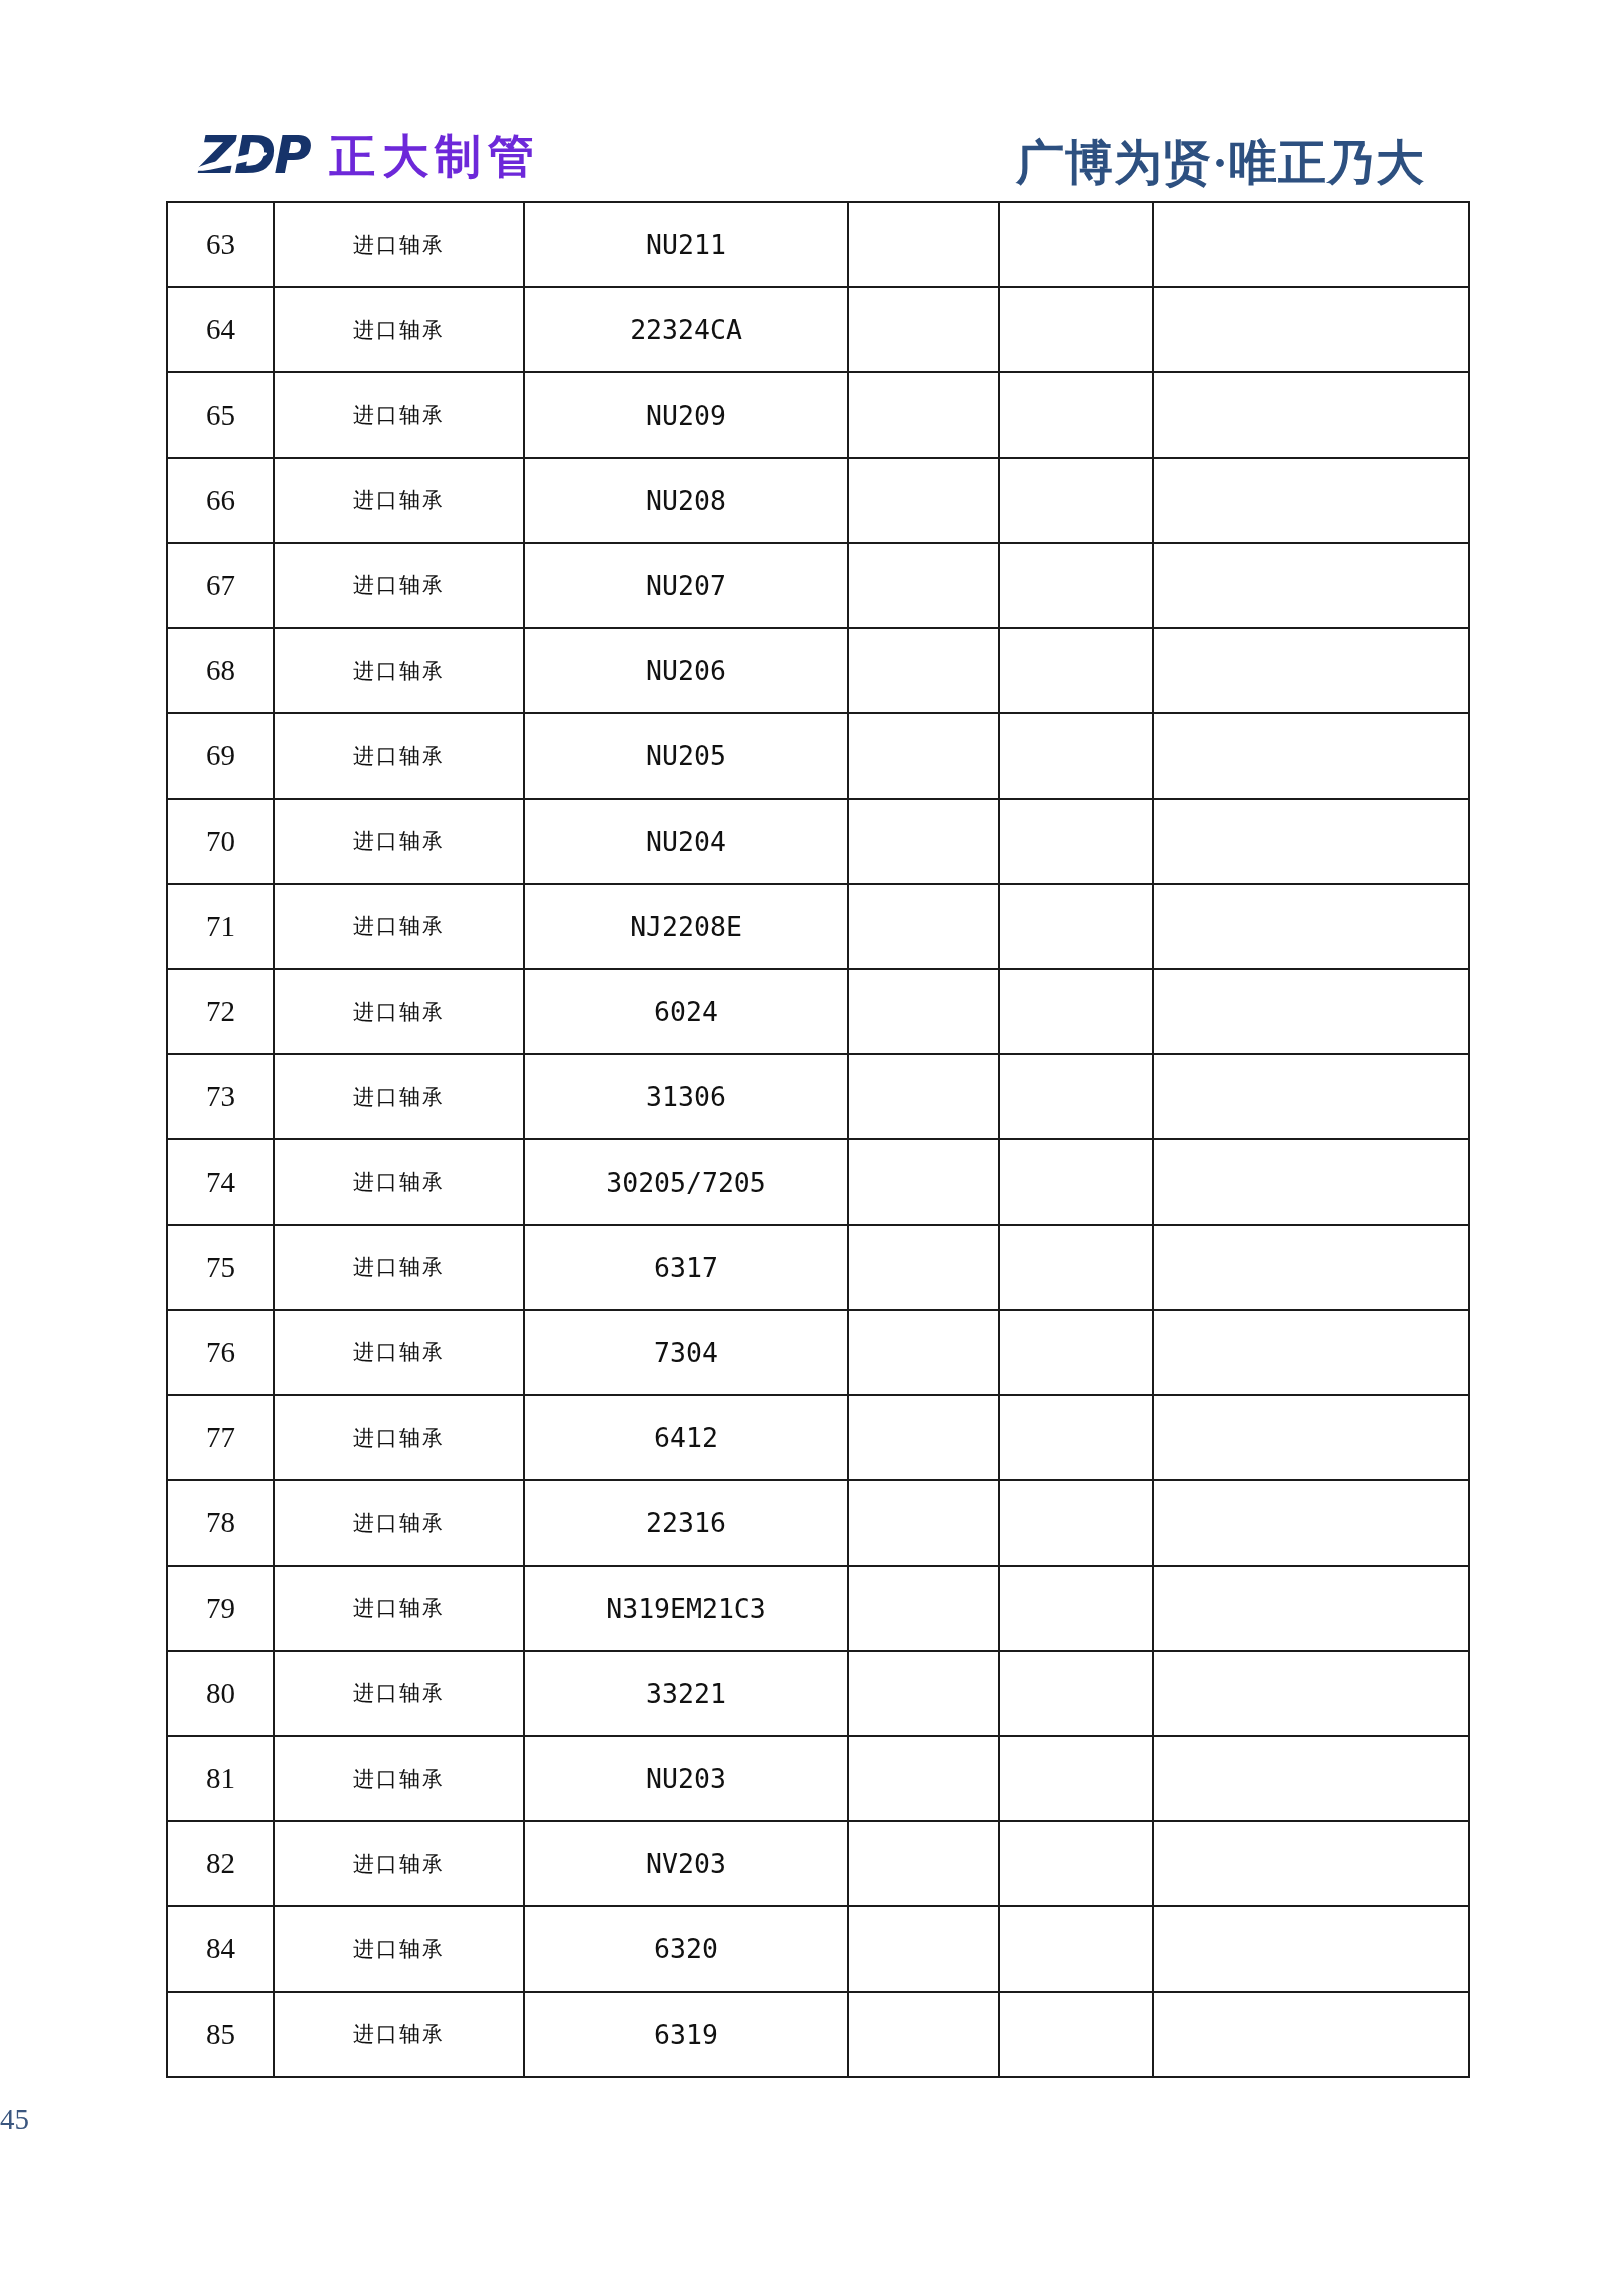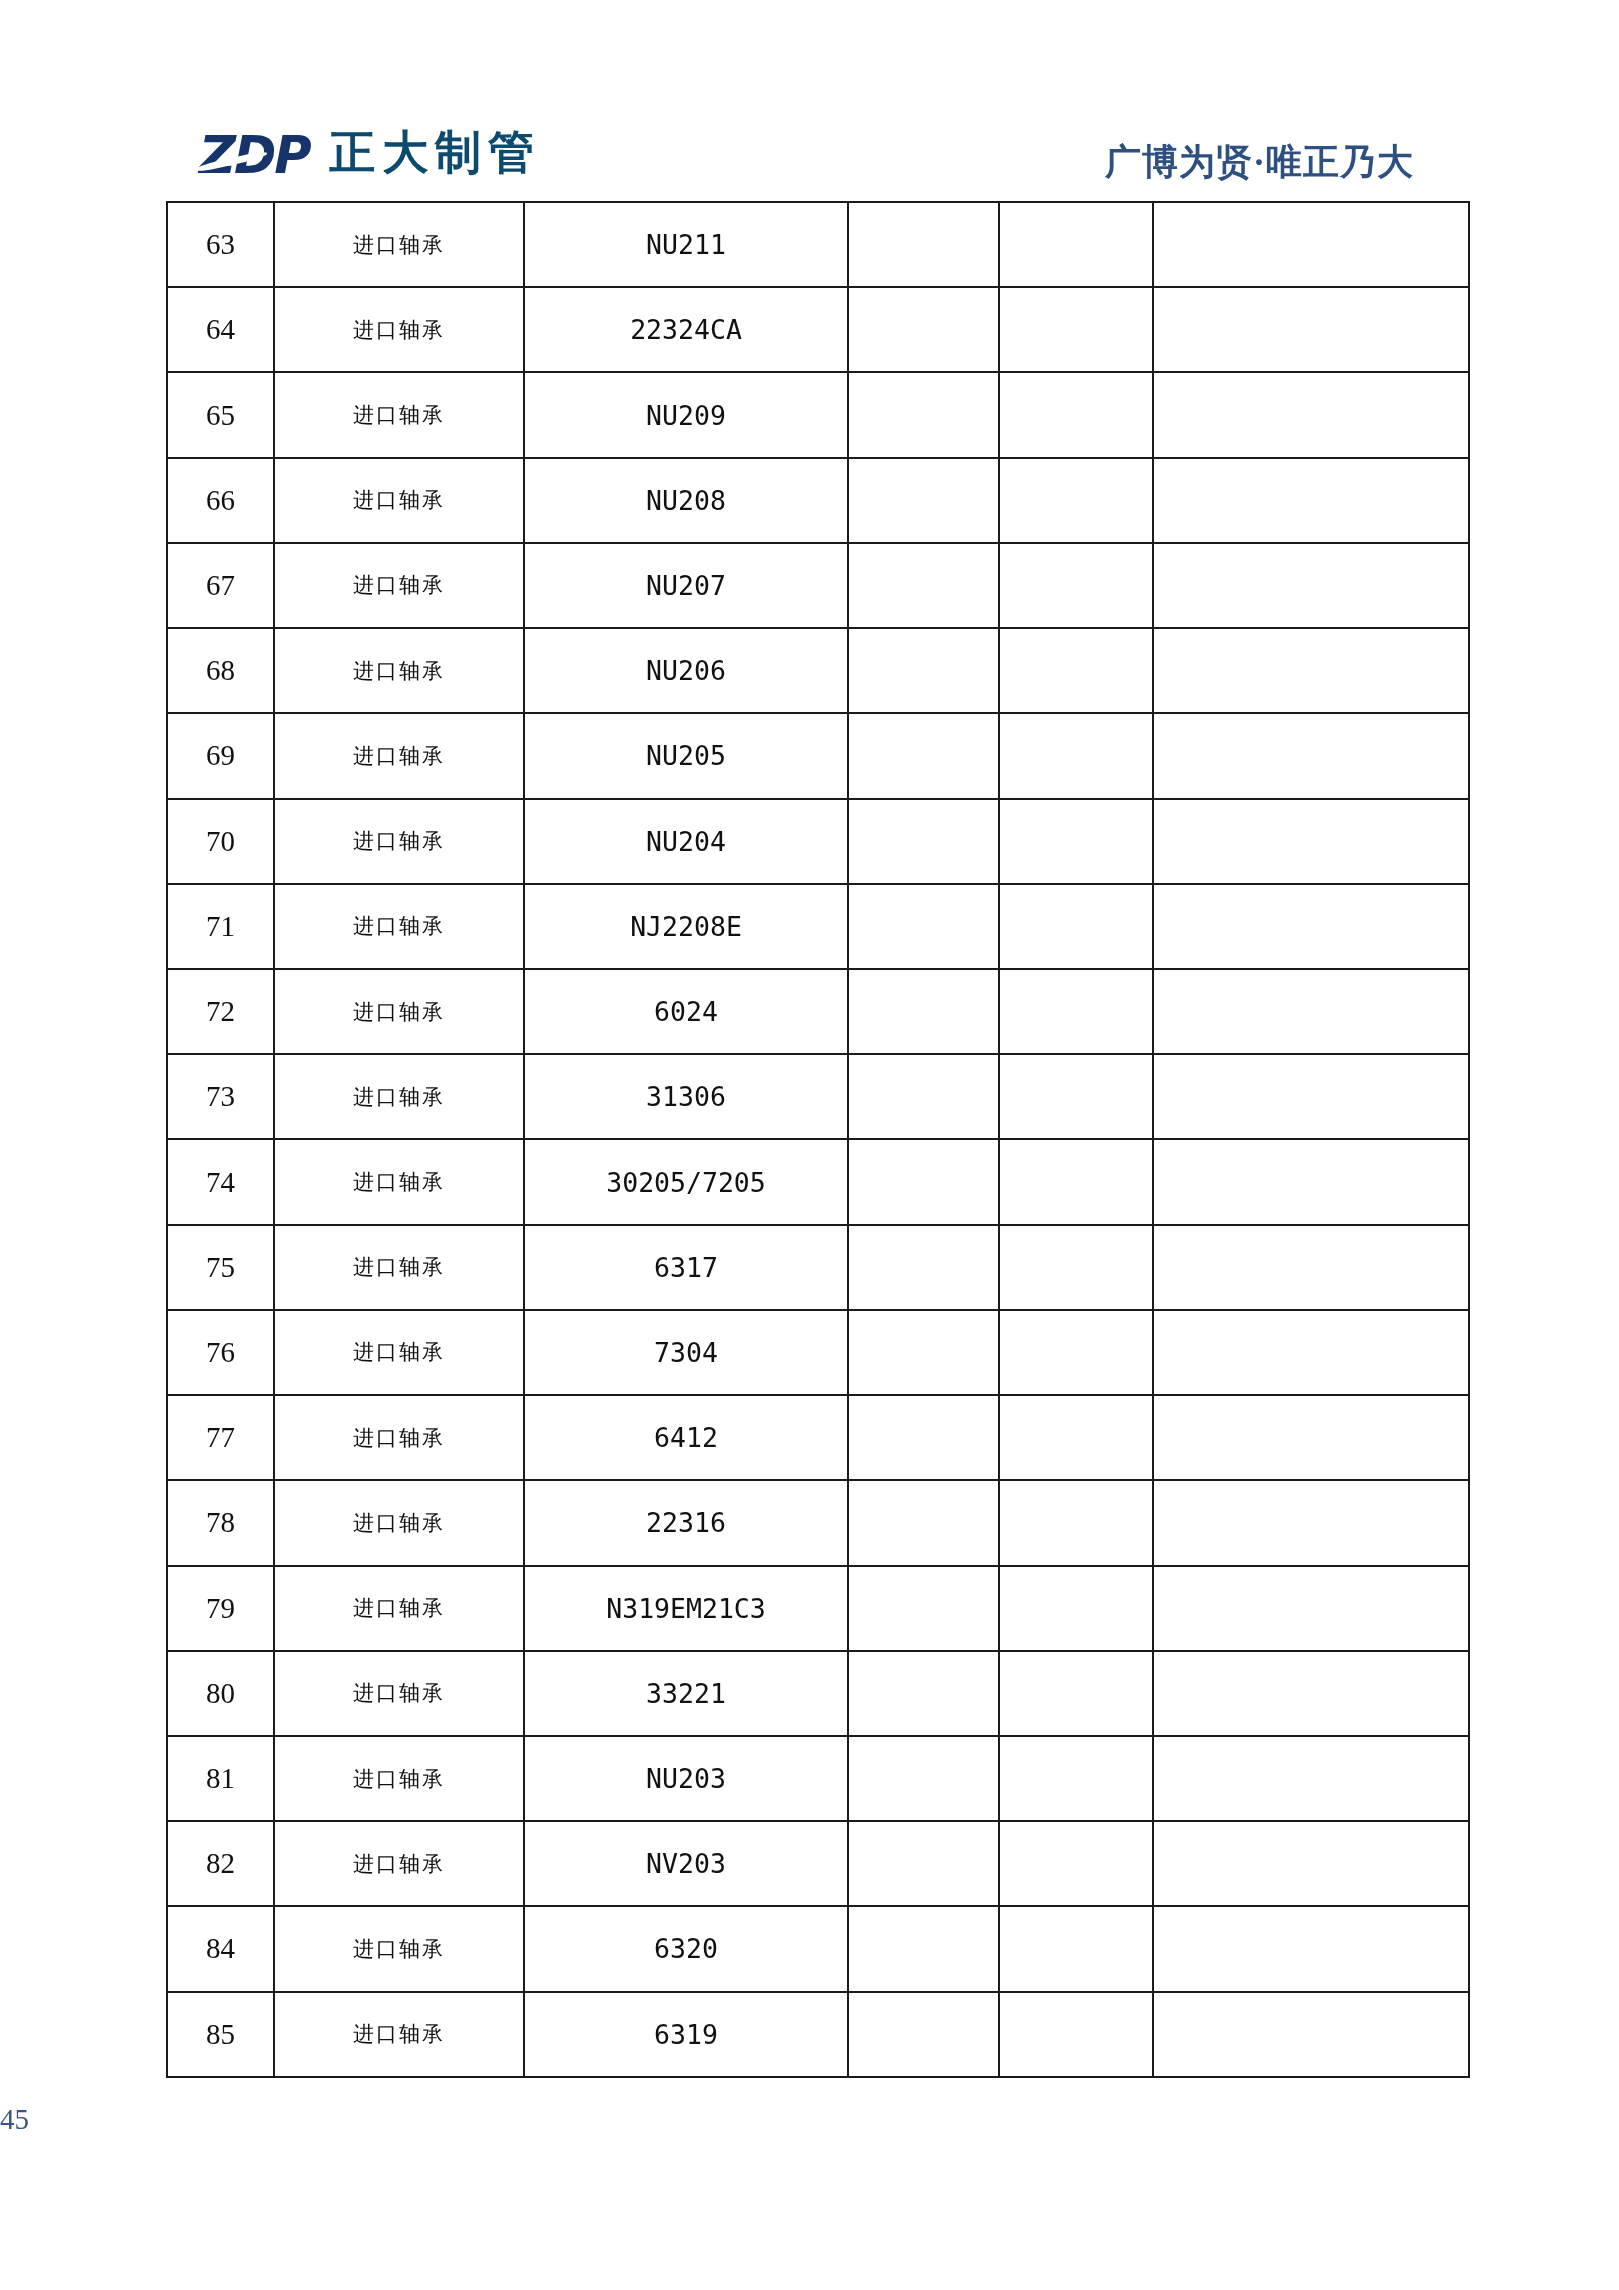--- a/index.html
+++ b/index.html
@@ -34,33 +34,33 @@
   }
   .swoosh {
     position: absolute;
     left: -3.9px; top: 28px;
     width: 73px; height: 6.9px;
     background: #ffffff;
     border-radius: 60% / 100%;
     transform: rotate(-13deg);
   }
   .logo-cn {
-    font-family: Liberation Mono, monospace;
+    font-family: Liberation Sans, sans-serif;
     font-weight: 700;
     font-size: 46px; line-height: 46px;
-    color: #0c4a6e;
+    color: #6d28d9;
     letter-spacing: 6.9px;
     margin-left: 19.6px;
     white-space: nowrap;
   }
   .slogan {
-    position: absolute; top: 143px; right: 205px;
+    position: absolute; top: 143px; right: 194px;
     font-family: "Liberation Serif", serif;
     font-weight: 700;
-    font-size: 36px; line-height: 39px;
+    font-size: 48px; line-height: 39px;
     color: #2d5080;
     letter-spacing: 1px;
     white-space: nowrap;
   }
 
   
   .tbl {
     position: absolute; left: 166px; top: 201px;
     width: 1302px; height: 1877px;
     border-collapse: collapse;

